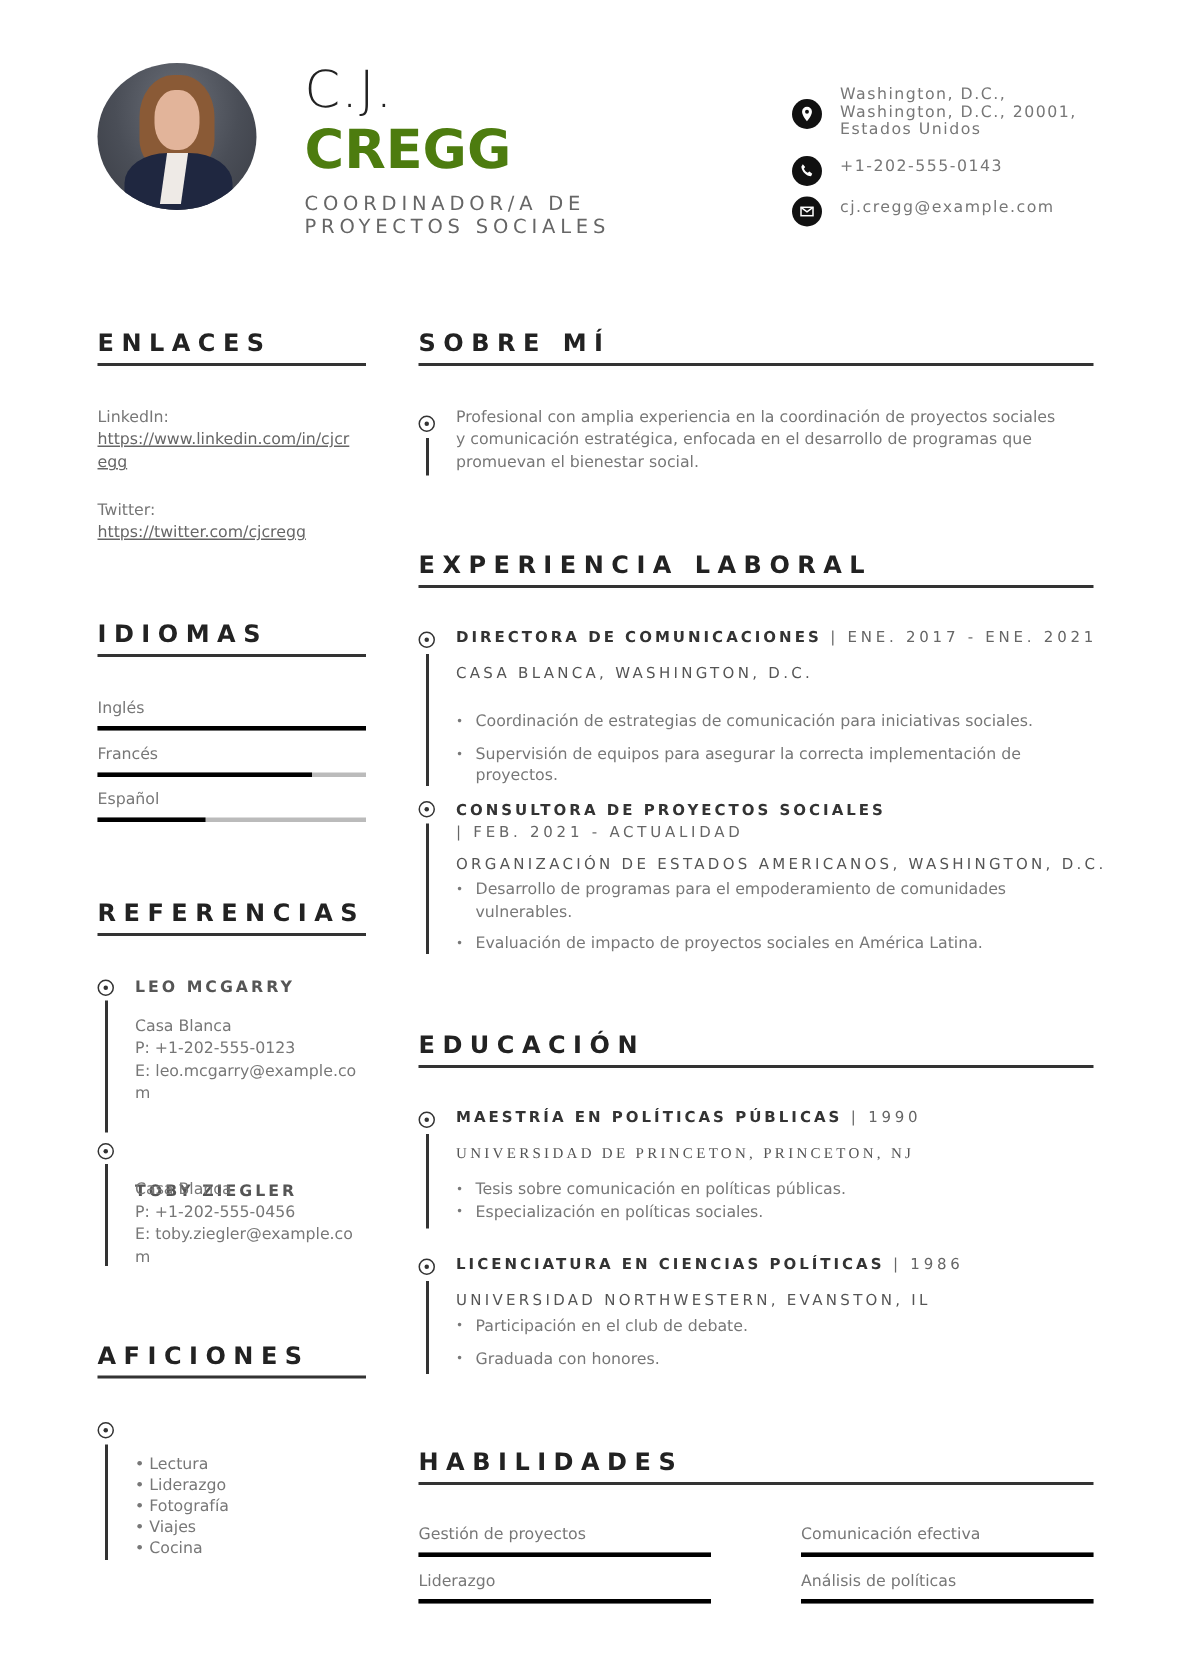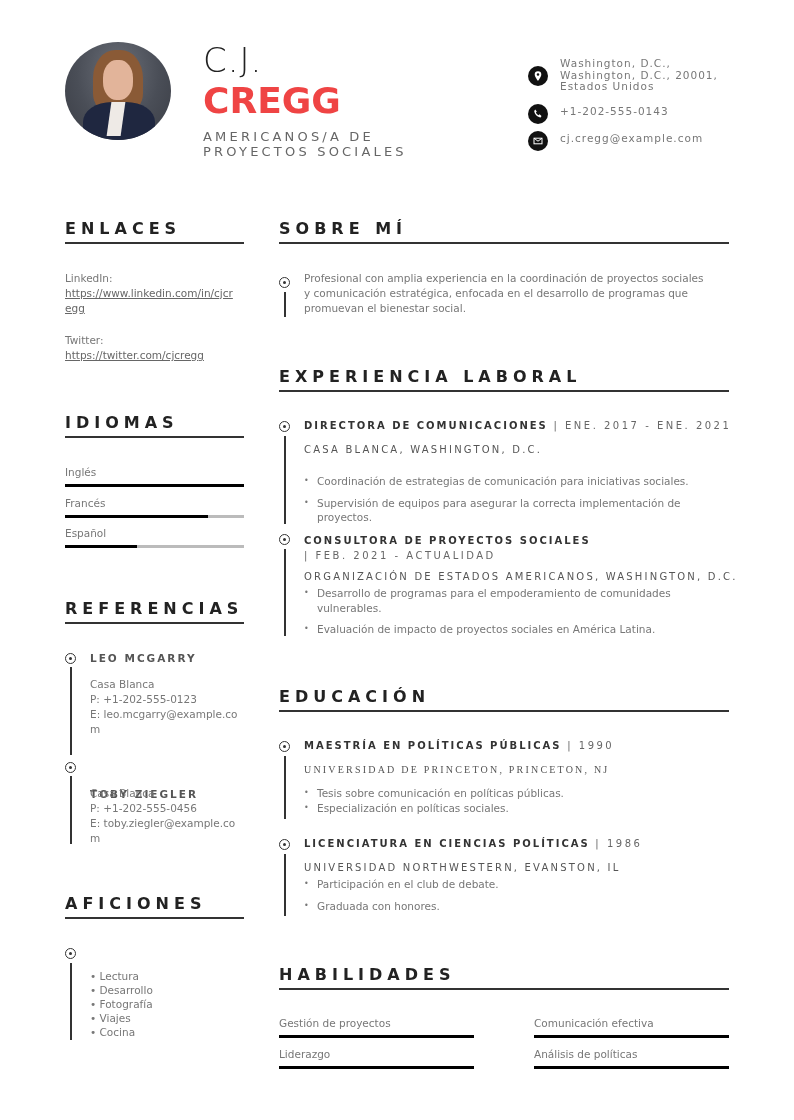--- a/index.html
+++ b/index.html
@@ -13,21 +13,21 @@
       left: 65px; top: 42px; width: 106px; height: 98px; border-radius: 50%;
       background: radial-gradient(ellipse at 50% 30%, #6b6f78 0%, #4a4e57 55%, #3a3d45 100%);
       overflow: hidden;
     }
     .photo .hair { position: absolute; left: 28px; top: 8px; width: 50px; height: 62px; border-radius: 45% 45% 30% 30%; background: #8a5a36; }
     .photo .face { position: absolute; left: 38px; top: 18px; width: 30px; height: 40px; border-radius: 45%; background: #e2b49a; }
     .photo .suit { position: absolute; left: 18px; top: 60px; width: 72px; height: 50px; border-radius: 40% 40% 0 0; background: #1f2740; }
     .photo .shirt { position: absolute; left: 44px; top: 60px; width: 14px; height: 34px; background: #eeeae6; transform: skewX(-8deg); }
 
     .name-first { left: 203px; top: 40px; font-family: "DejaVu Sans", sans-serif; font-weight: 200; font-size: 34px; letter-spacing: 1px; color: #222; }
-    .name-last { left: 203px; top: 80px; font-family: "DejaVu Sans", sans-serif; font-weight: 700; font-size: 36px; letter-spacing: 0px; color: #ef4444; }
+    .name-last { left: 203px; top: 80px; font-family: "DejaVu Sans", sans-serif; font-weight: 700; font-size: 36px; letter-spacing: 0px; color: #4d7c0f; }
     .job-title { left: 203px; top: 129px; font-size: 13px; letter-spacing: 3.2px; color: #666; line-height: 15px; width: 260px; }
 
     .contact-row { left: 528px; display: flex; align-items: flex-start; }
     .contact-icon { width: 20px; height: 20px; border-radius: 50%; background: #111; display: flex; align-items: center; justify-content: center; margin-right: 12px; flex-shrink: 0; }
     .contact-icon svg { width: 12px; height: 12px; }
     .contact-text { font-size: 10.5px; letter-spacing: 1px; color: #777; line-height: 11.5px; width: 170px; }
 
     
     .section-title { font-size: 16px; font-weight: 700; letter-spacing: 5px; color: #222; }
     .rule { height: 1.5px; background: #333; }
@@ -59,21 +59,21 @@
 
 <div class="abs photo">
   <div class="hair"></div>
     <div class="suit"></div>
     <div class="shirt"></div>
     <div class="face"></div>
 </div>
 <div class="abs name-first">C.J.</div>
 <div class="abs name-last">CREGG</div>
 <div class="abs job-title">
-  <div>AMERICANOS/A DE</div>
+  <div>COORDINADOR/A DE</div>
   <div>PROYECTOS SOCIALES</div>
 </div>
 
 <div class="abs contact-row" style="top:58px;">
   <div class="contact-icon" style="margin-top:8px;">
     <svg viewBox="0 0 12 12">
         <path d="M6 1.2a3.3 3.3 0 0 0-3.3 3.3C2.7 7 6 10.8 6 10.8S9.3 7 9.3 4.5A3.3 3.3 0 0 0 6 1.2zm0 4.6a1.3 1.3 0 1 1 0-2.6 1.3 1.3 0 0 1 0 2.6z" fill="#fff"></path>
       </svg>
   </div>
   <div class="contact-text">
@@ -150,21 +150,21 @@
   <div>E: toby.ziegler@example.co</div>
   <div>m</div>
 </div>
 
 <div class="abs section-title" style="left:65px; top:894px;">AFICIONES</div>
 <div class="abs rule" style="left:65px; top:917px; width:179px;"></div>
 <div class="tl-dot" style="left:65px; top:948px;"></div>
 <div class="tl-line" style="left:70px; top:963px; height:77px;"></div>
 <div class="abs" style="left:90px; top:969px;">
   <div class="hobby">• Lectura</div>
-  <div class="hobby">• Desarrollo</div>
+  <div class="hobby">• Liderazgo</div>
   <div class="hobby">• Fotografía</div>
   <div class="hobby">• Viajes</div>
   <div class="hobby">• Cocina</div>
 </div>
 
 <div class="abs section-title" style="left:279px; top:219px;">SOBRE MÍ</div>
 <div class="abs rule" style="left:279px; top:242px; width:450px;"></div>
 <div class="tl-dot" style="left:279px; top:277px;"></div>
 <div class="tl-line" style="left:284px; top:292px; height:25px;"></div>
 <div class="abs small" style="left:304px; top:271px; width:430px;">

